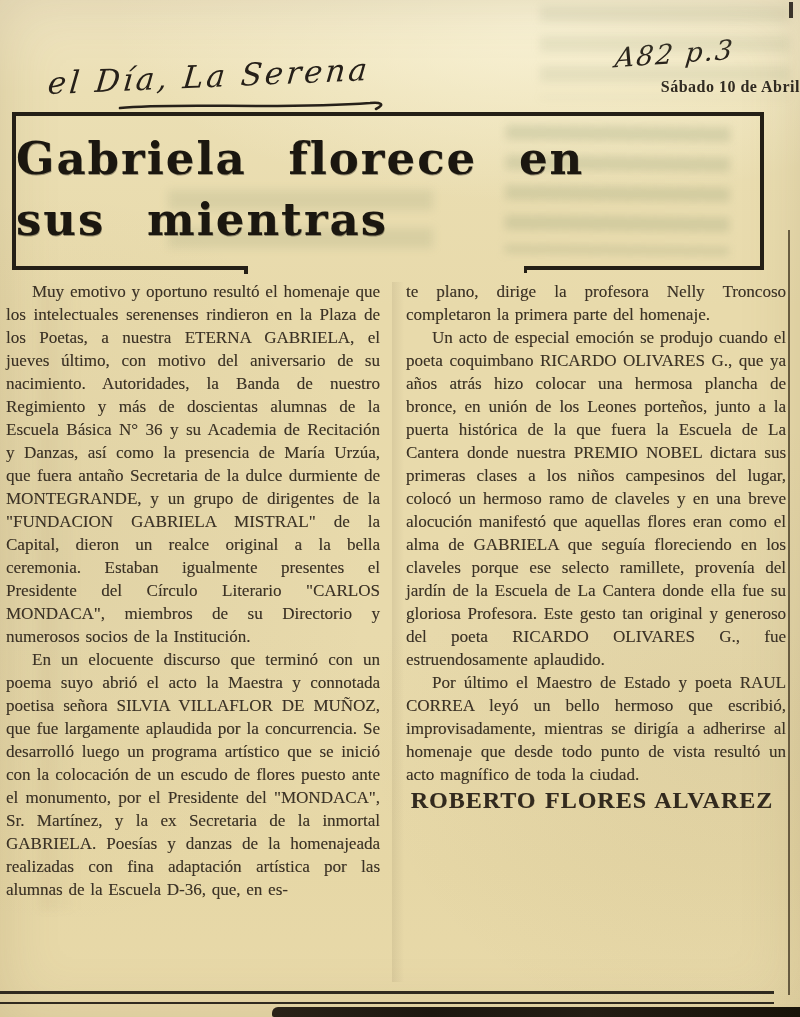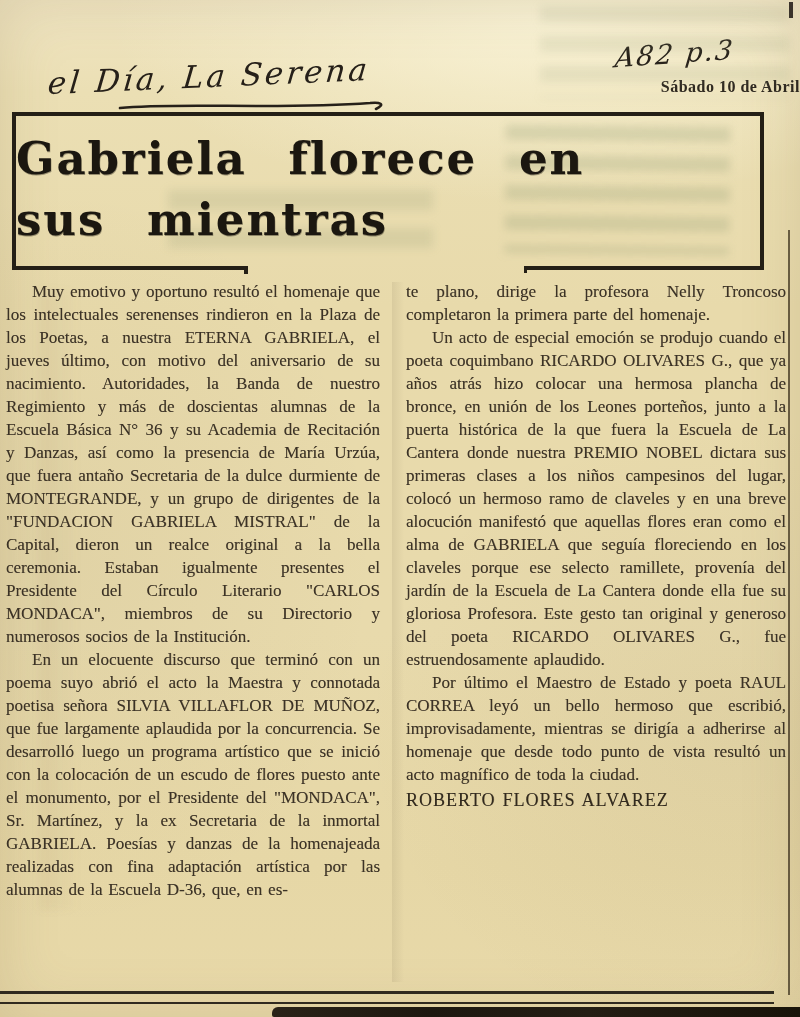--- a/index.html
+++ b/index.html
@@ -85,23 +85,23 @@
     text-shadow:.3px .3px 0 rgba(55,44,26,.35);
     word-spacing:1.5px;
   }
   .col-left{left:6px;width:374px;}
   .col-right{left:406px;width:380px;}
   .col p{margin:0;text-indent:26px;}
   .col p.no-indent{text-indent:0;}
   .byline{
     margin-top:3px !important;
     text-indent:0 !important;
-    text-align:left;
-    font-weight:normal;
-    font-size:18px;
+    text-align:center;
+    font-weight:bold;
+    font-size:24px;
     letter-spacing:1px;
     padding-right:8px;
     color:#322a1e;
   }
   .gutter-shadow{
     position:absolute;left:392px;top:282px;width:12px;height:700px;
     background:linear-gradient(90deg,rgba(85,72,48,.10),rgba(0,0,0,0));
   }
 
   

